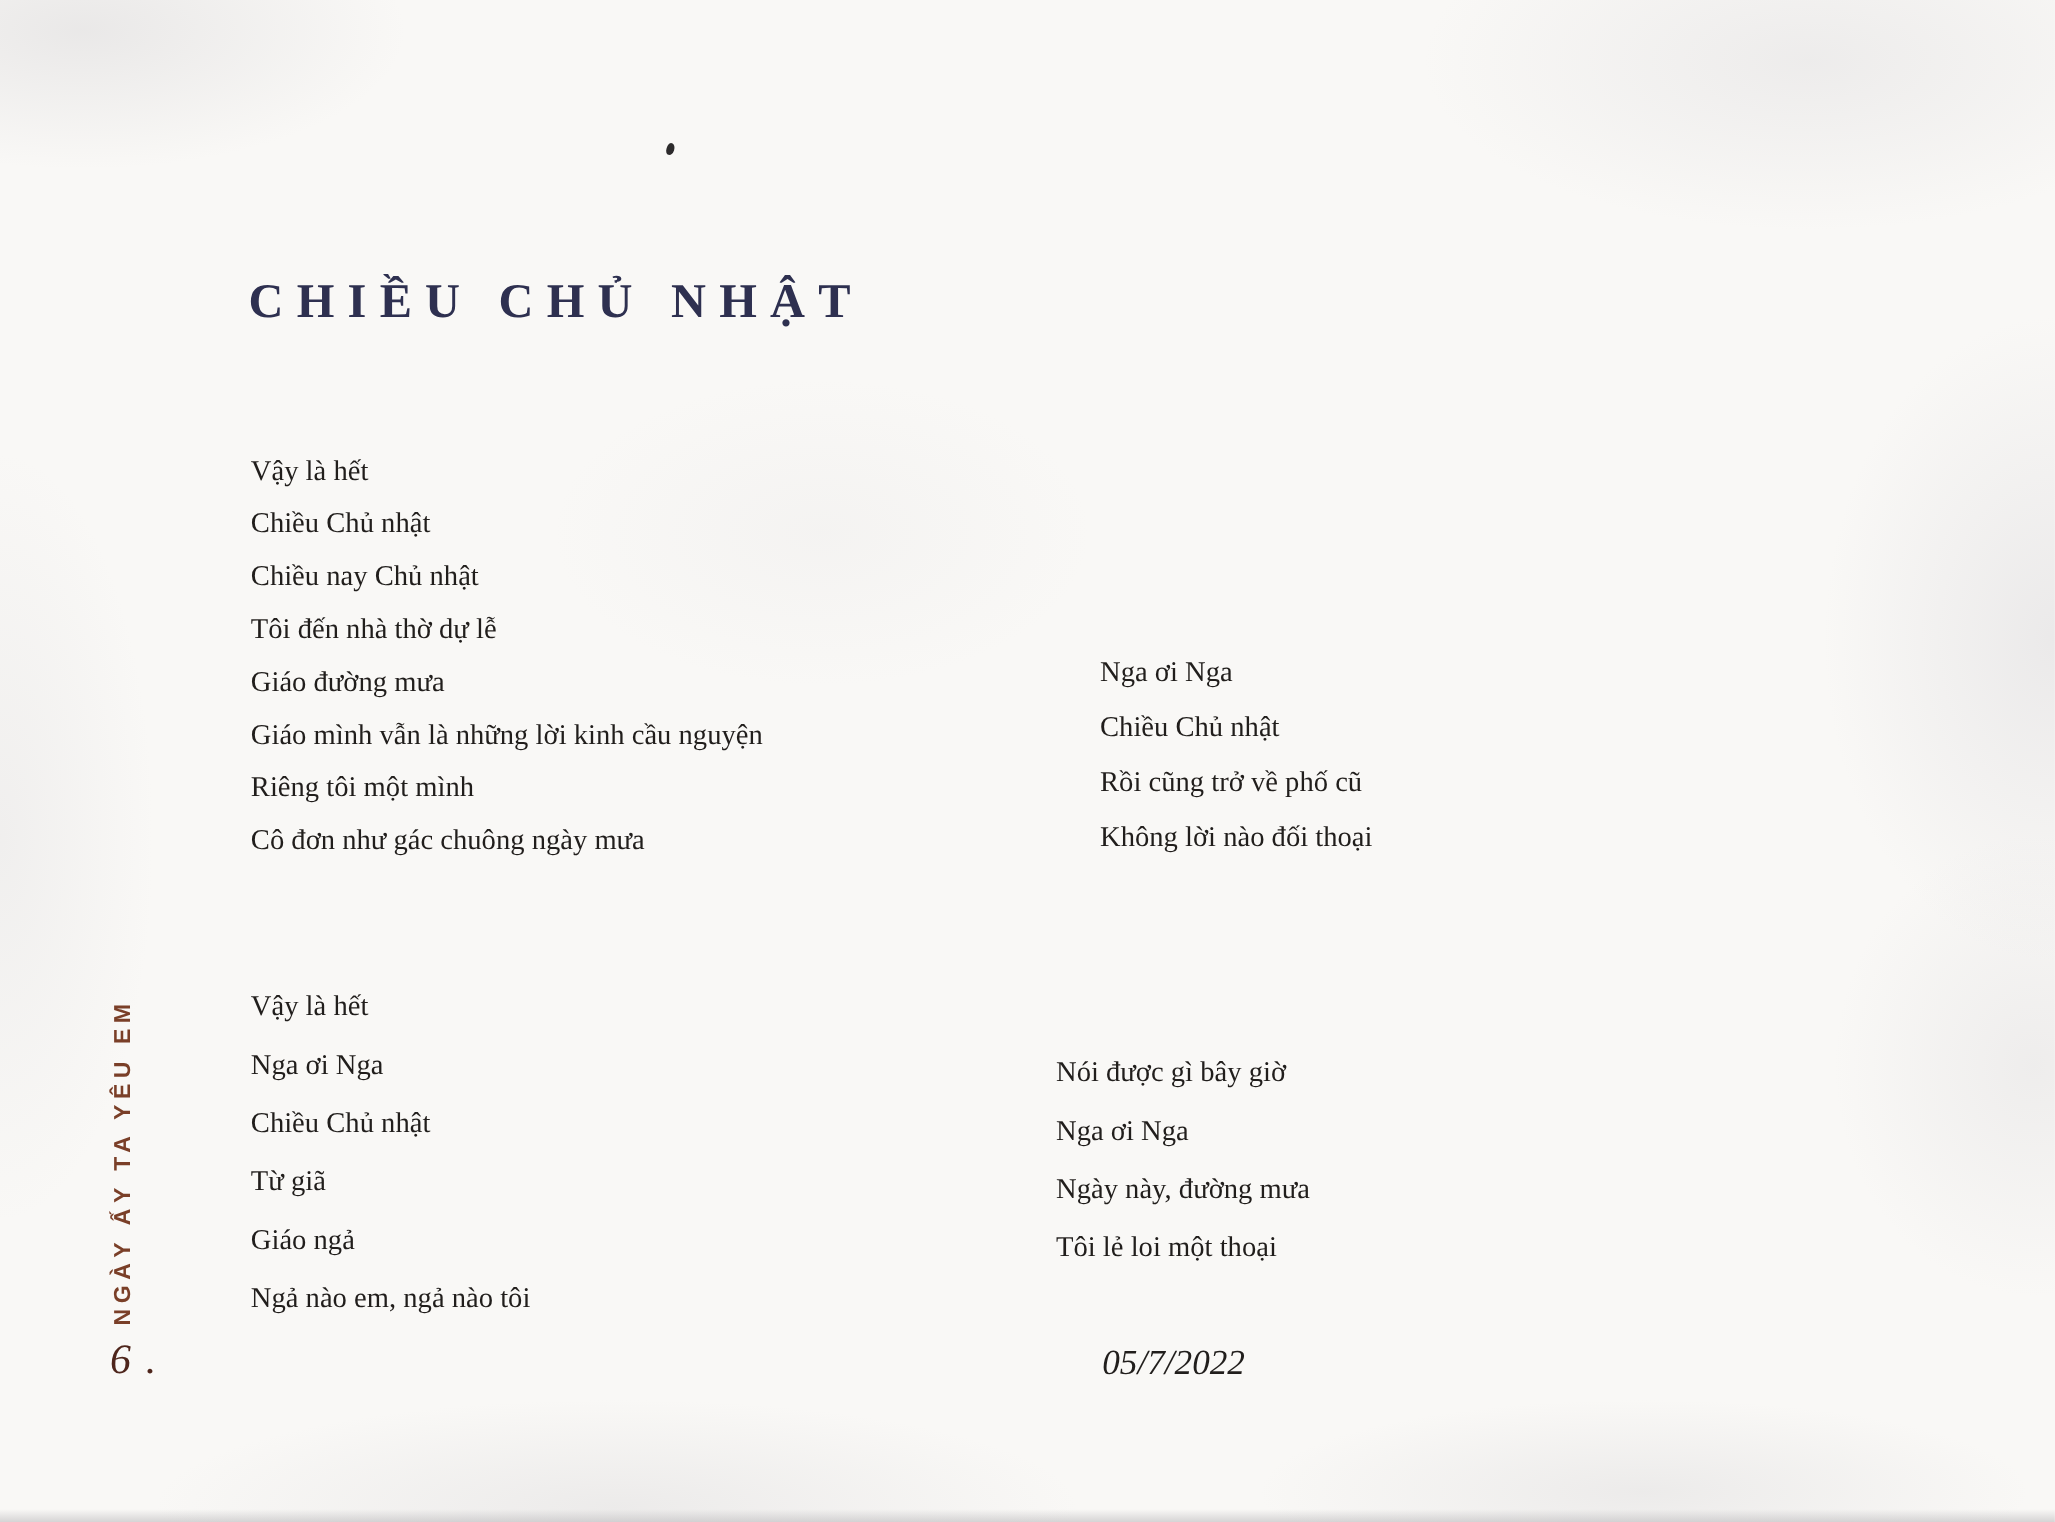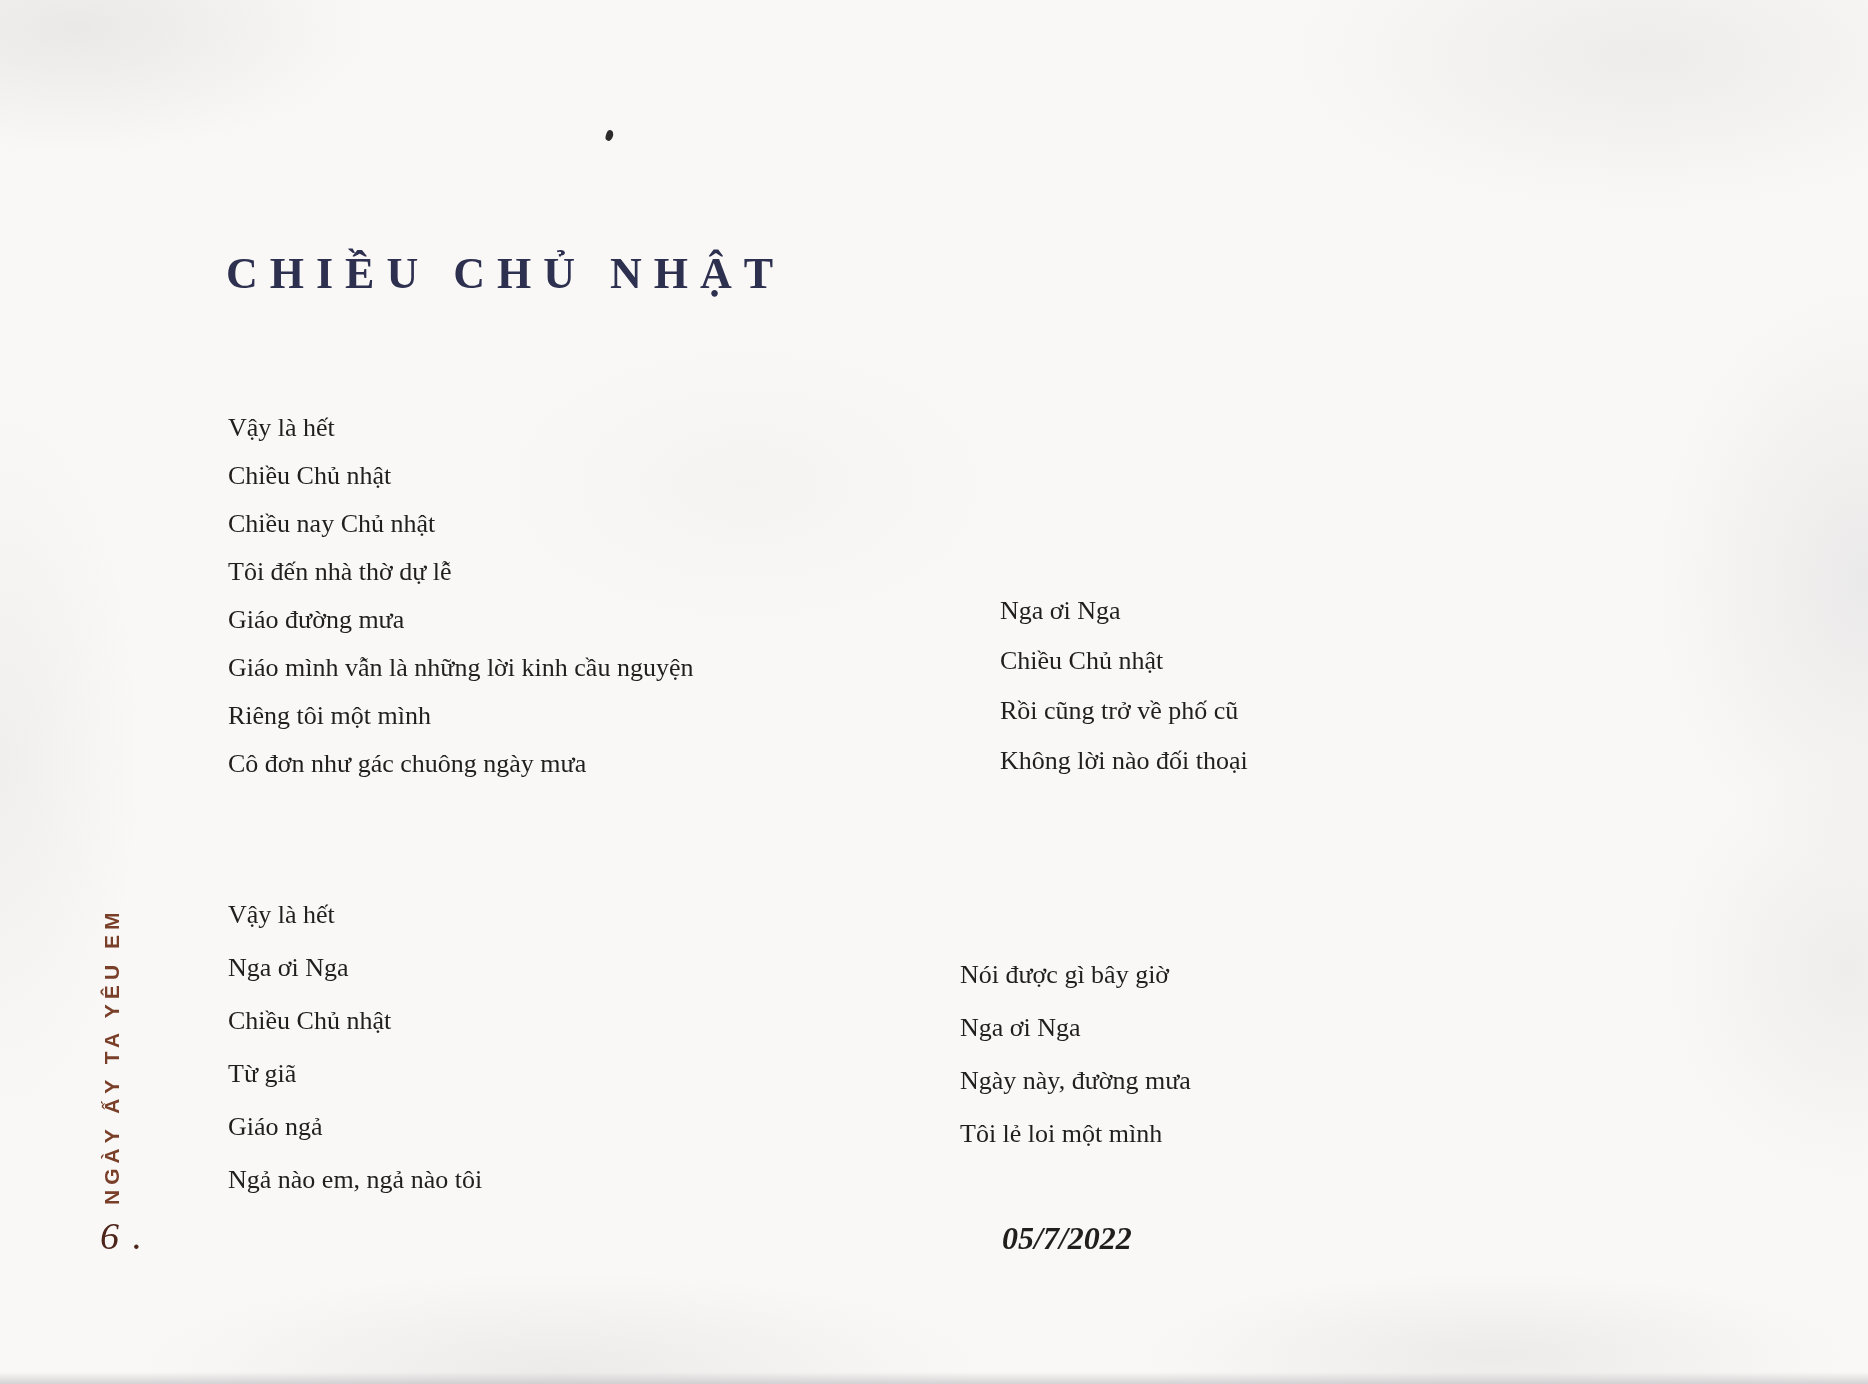--- a/index.html
+++ b/index.html
@@ -47,21 +47,21 @@
   }
   .left-stanza-1  { left: 228px; top: 404px;  --lh: 48px; }
   .left-stanza-2  { left: 228px; top: 888px;  --lh: 53px; }
   .right-stanza-1 { left: 1000px; top: 586px; --lh: 50px; }
   .right-stanza-2 { left: 960px; top: 948px; --lh: 53px; }
   .poem-date {
     position: absolute;
     left: 1002px; top: 1220px;
     font-size: 32px;
     font-style: italic;
-    font-weight: 700;
+    font-weight: 400;
     color: var(--body-text);
   }
   .sidebar-title {
     position: absolute;
     left: 100px; top: 1205px;
     width: 335px; height: 28px;
     transform: rotate(-90deg);
     transform-origin: 0 0;
     font-family: "Liberation Sans", "DejaVu Sans", sans-serif;
     font-size: 21px;
@@ -120,20 +120,20 @@
     <div class="poem-line">Nga ơi Nga</div>
     <div class="poem-line">Chiều Chủ nhật</div>
     <div class="poem-line">Rồi cũng trở về phố cũ</div>
     <div class="poem-line">Không lời nào đối thoại</div>
   </div>
 
 <div class="poem-block right-stanza-2">
     <div class="poem-line">Nói được gì bây giờ</div>
     <div class="poem-line">Nga ơi Nga</div>
     <div class="poem-line">Ngày này, đường mưa</div>
-    <div class="poem-line">Tôi lẻ loi một mình</div>
+    <div class="poem-line">Tôi lẻ loi một thoại</div>
   </div>
 
 <div class="poem-date">05/7/2022</div>
 
 <div class="sidebar-title">NGÀY ẤY TA YÊU EM</div>
 
 <div class="page-number">6 .</div>
 
 </body></html>

